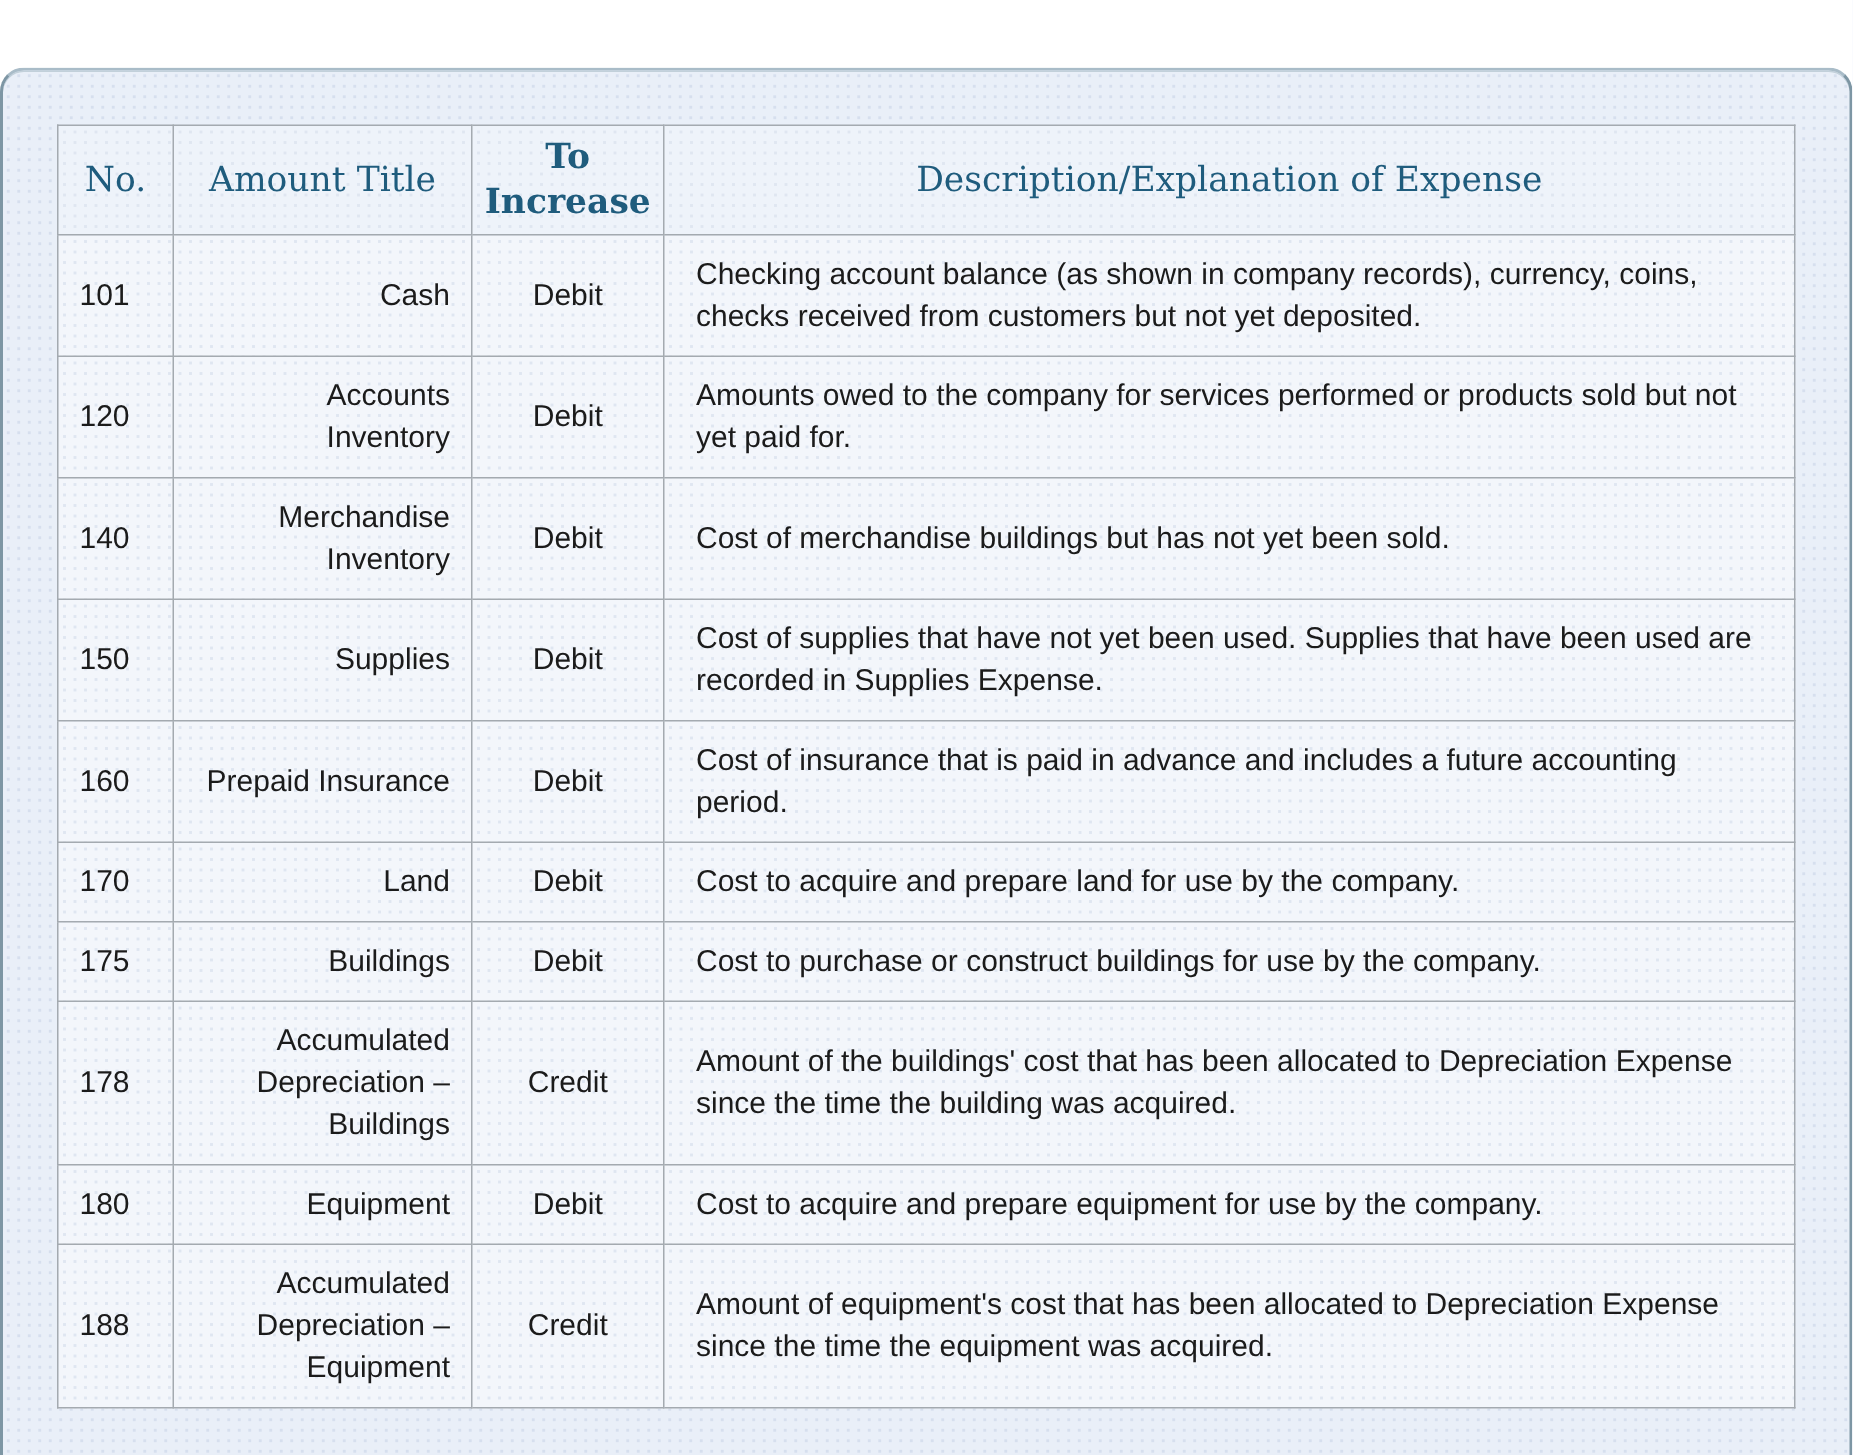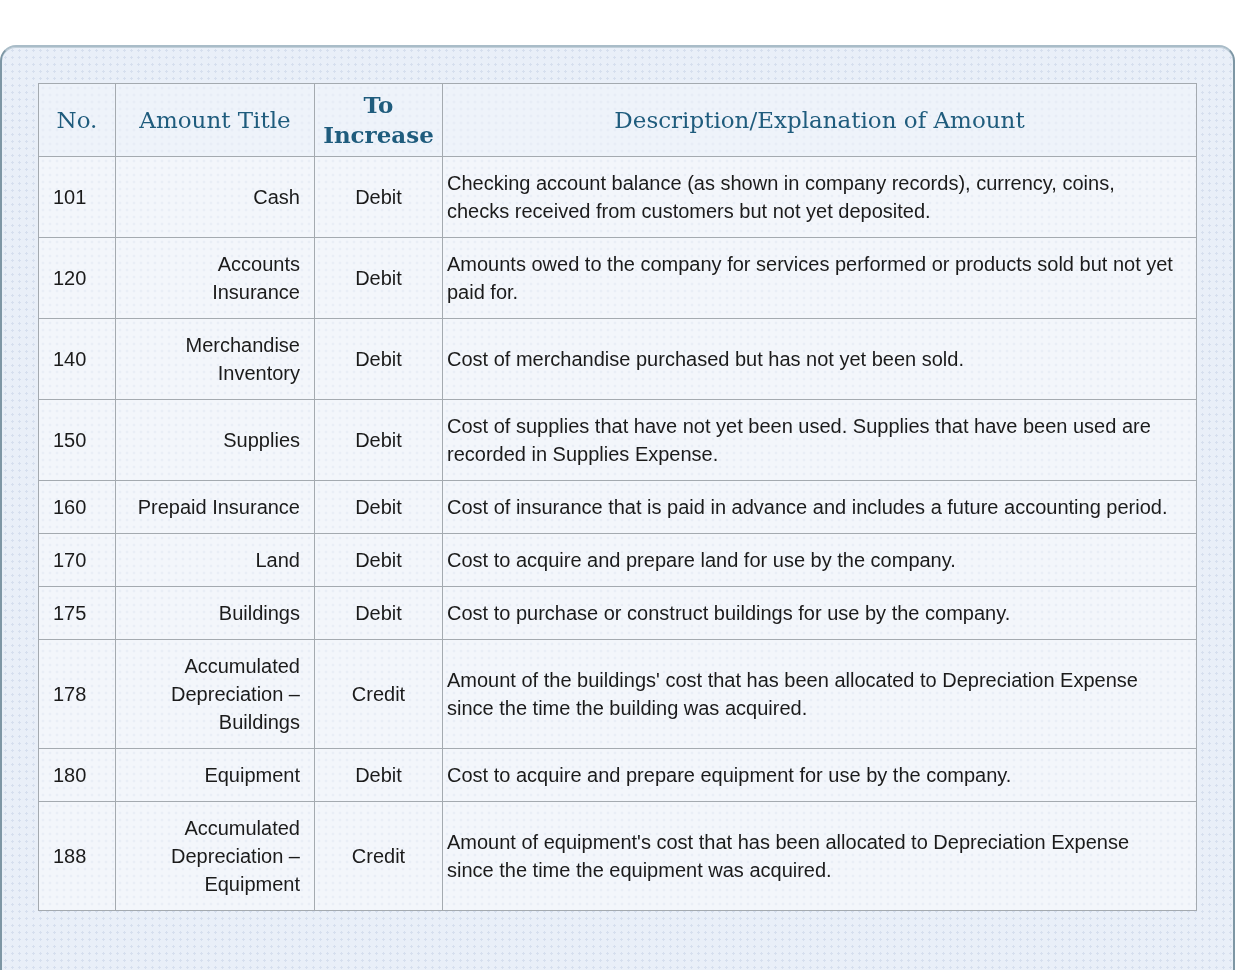--- a/index.html
+++ b/index.html
@@ -49,54 +49,54 @@
     line-height: 28px;
     color: #1b1b1b;
     padding: 12px 14px;
   }
   .col-no       { width: 77px; }
   .col-title    { width: 199px; }
   .col-increase { width: 128px; font-weight: bold; }
   .cell-no      { text-align: left; }
   .cell-title   { text-align: right; padding-left: 16px; }
   .cell-increase{ text-align: center; }
-  .cell-desc    { text-align: left; padding-left: 4px; padding-right: 20px; }
+  .cell-desc    { text-align: left; padding-left: 21px; padding-right: 20px; }
 </style>
 </head>
 <body>
 
 <div class="card">
   <table class="accounts">
     <thead>
       <tr>
         <th class="col-no">No.</th>
         <th class="col-title">Amount Title</th>
         <th class="col-increase">To
 Increase</th>
-        <th class="col-desc">Description/Explanation of Amount</th>
+        <th class="col-desc">Description/Explanation of Expense</th>
       </tr>
     </thead>
     <tbody id="rows-body">
         <tr>
     <td class="cell-no">101</td>
     <td class="cell-title">Cash</td>
     <td class="cell-increase">Debit</td>
     <td class="cell-desc">Checking account balance (as shown in company records), currency, coins, checks received from customers but not yet deposited.</td>
   </tr>
         <tr>
     <td class="cell-no">120</td>
-    <td class="cell-title">Accounts Insurance</td>
+    <td class="cell-title">Accounts Inventory</td>
     <td class="cell-increase">Debit</td>
     <td class="cell-desc">Amounts owed to the company for services performed or products sold but not yet paid for.</td>
   </tr>
         <tr>
     <td class="cell-no">140</td>
     <td class="cell-title">Merchandise Inventory</td>
     <td class="cell-increase">Debit</td>
-    <td class="cell-desc">Cost of merchandise purchased but has not yet been sold.</td>
+    <td class="cell-desc">Cost of merchandise buildings but has not yet been sold.</td>
   </tr>
         <tr>
     <td class="cell-no">150</td>
     <td class="cell-title">Supplies</td>
     <td class="cell-increase">Debit</td>
     <td class="cell-desc">Cost of supplies that have not yet been used. Supplies that have been used are recorded in Supplies Expense.</td>
   </tr>
         <tr>
     <td class="cell-no">160</td>
     <td class="cell-title">Prepaid Insurance</td>

